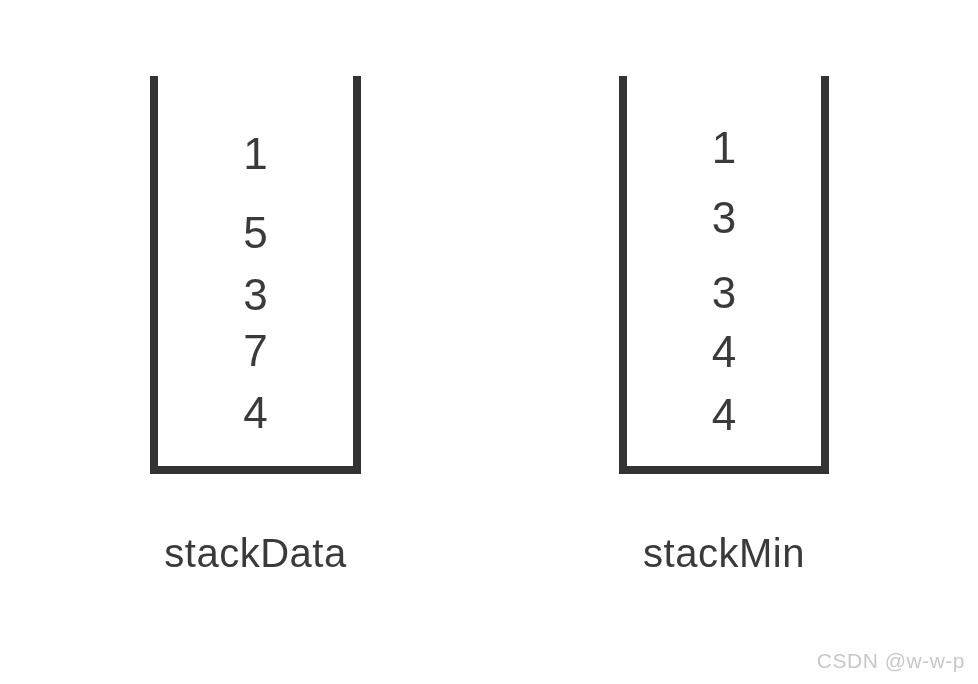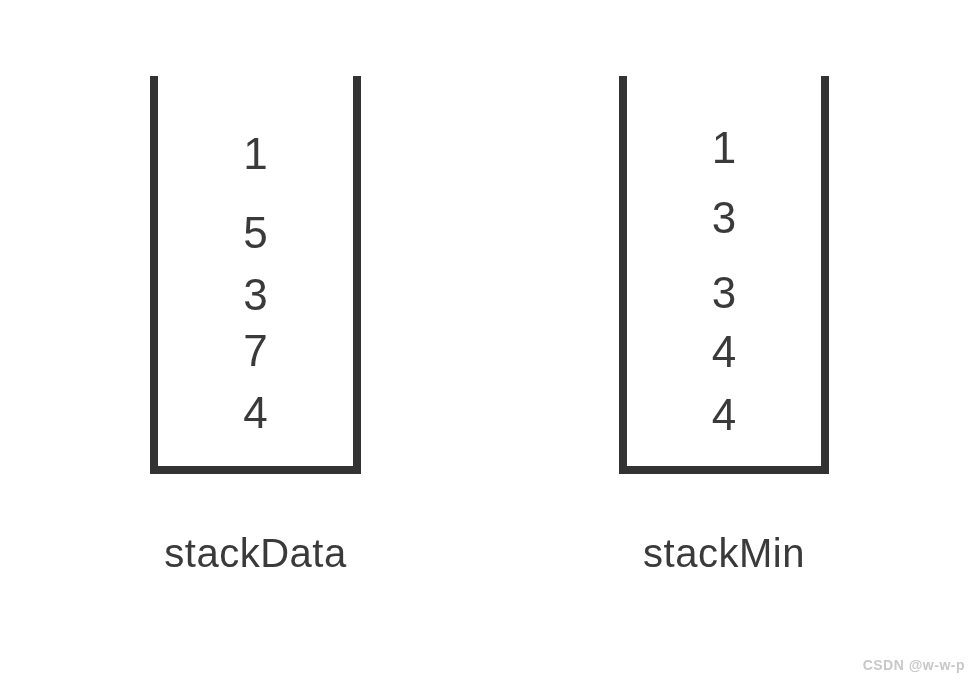--- a/index.html
+++ b/index.html
@@ -58,24 +58,23 @@
     line-height: 1.25;
     color: var(--text);
     letter-spacing: 0.5px;
   }
   .stack-label.for-data { left: 150px; width: 211px; }
   .stack-label.for-min  { left: 619px; width: 210px; }
   .watermark {
     position: absolute;
     right: 13px;
     bottom: 11px;
-    font-size: 14px;
+    font-size: 21px;
     color: var(--watermark);
     letter-spacing: 0.5px;
-    font-weight: bold;
   }
 </style>
 </head>
 <body>
 
 <div class="canvas">
 
   <div class="stack stack-data">
     <div class="digit">1</div>
     <div class="digit">5</div>

